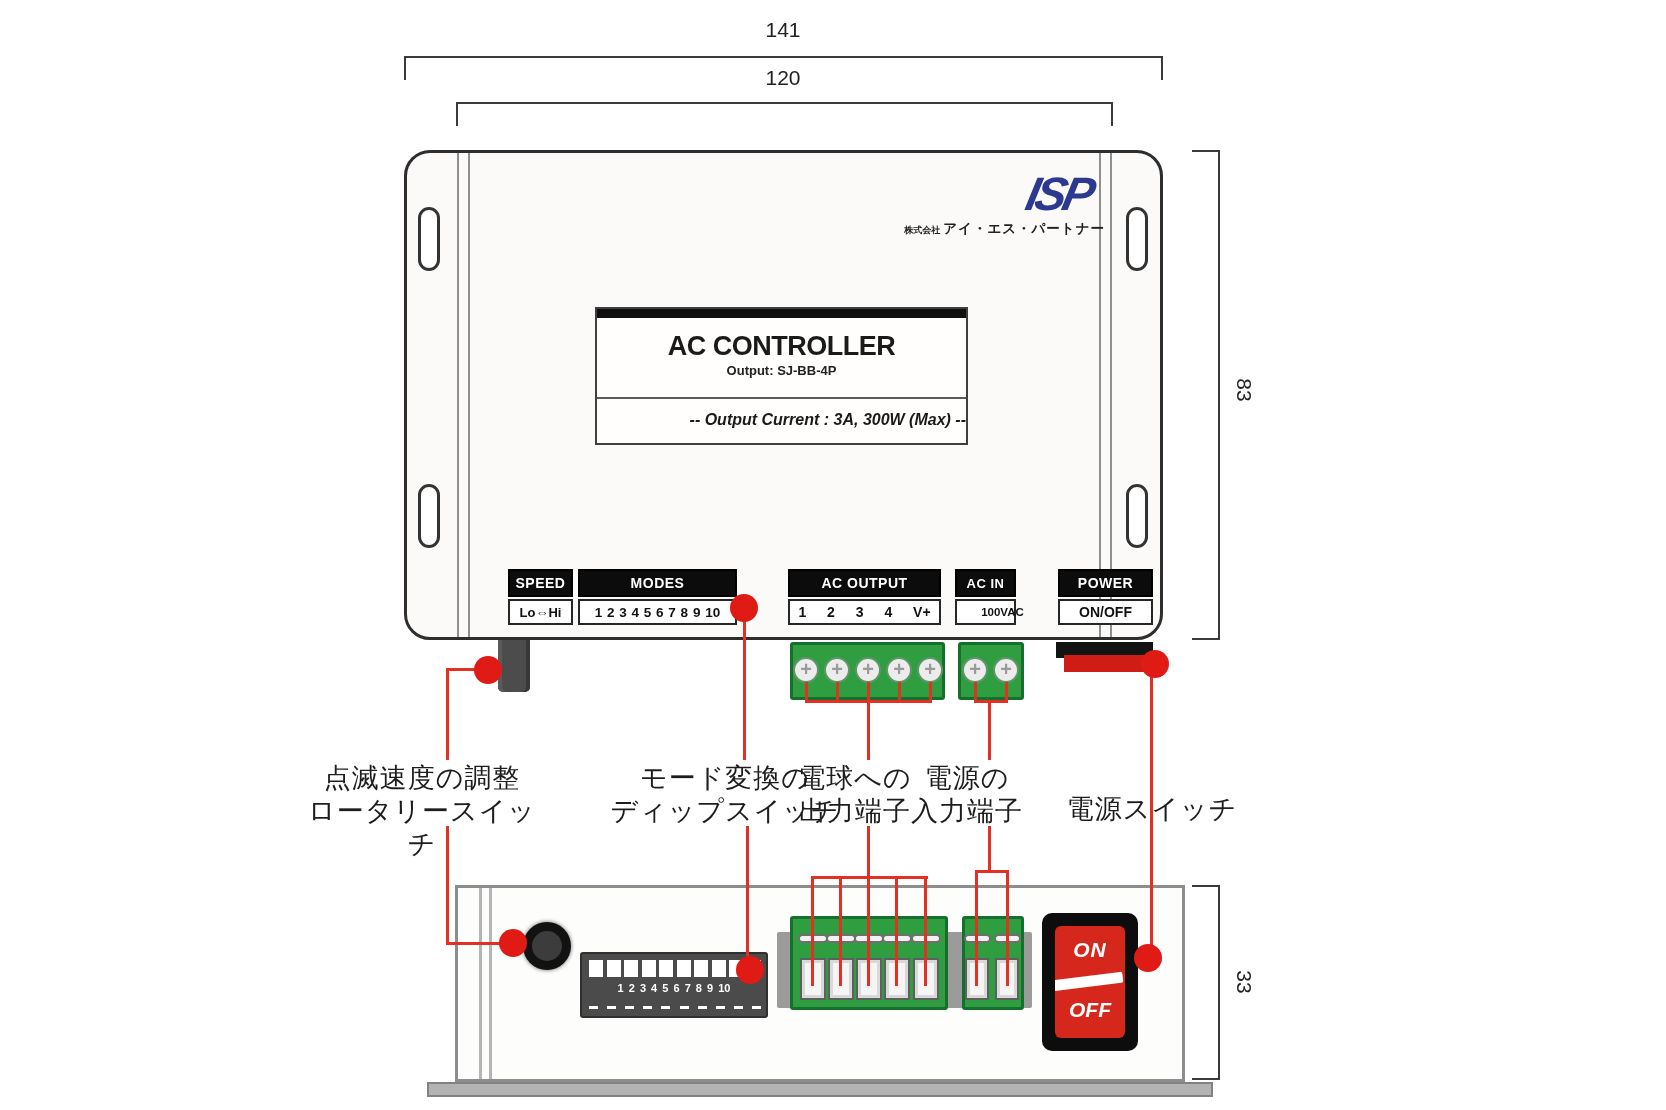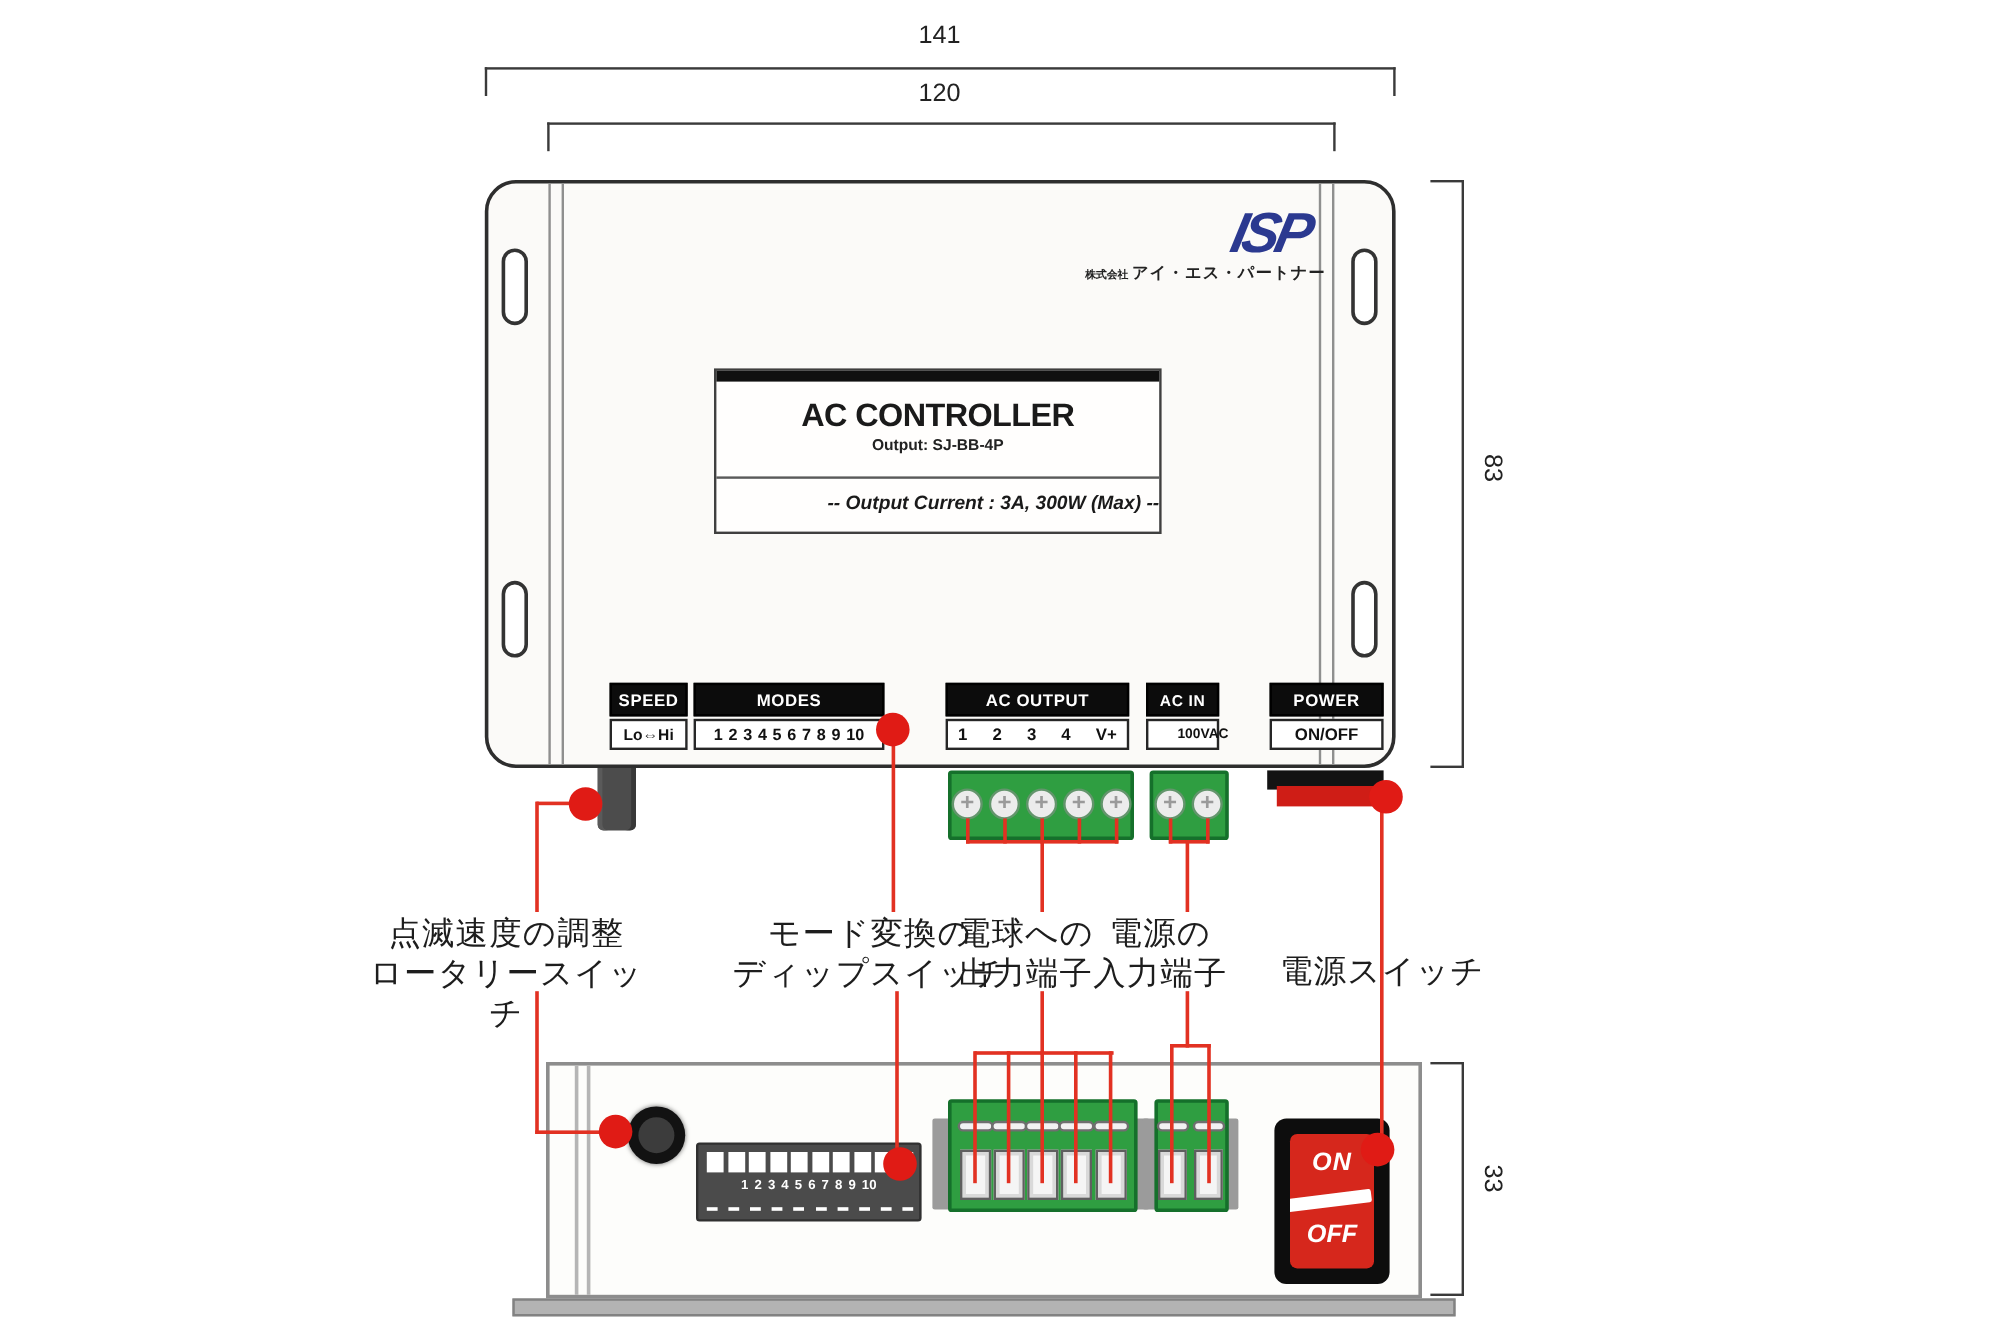--- a/index.html
+++ b/index.html
@@ -45,21 +45,21 @@
   .knob .inner{width:30px;height:30px;border-radius:50%;background:#3c3c3c;}
   .dip{position:absolute;left:580px;top:952px;width:188px;height:66px;background:#4b4b4b;border:2px solid #303030;border-radius:3px;box-sizing:border-box;}
   .dip .trow{position:absolute;left:7px;top:6px;width:172px;display:flex;justify-content:space-between;}
   .dip .tg{width:14px;height:17px;background:#fff;}
   .dip .nums{position:absolute;left:0;top:28px;width:100%;text-align:center;color:#fff;font-size:11px;font-weight:700;word-spacing:2px;}
   .dip .krow{position:absolute;left:7px;top:52px;width:172px;display:flex;justify-content:space-between;}
   .dip .tk{width:9px;height:3px;background:#fff;}
   .bplate{position:absolute;background:#9b9b9b;border-radius:2px;}
   .tslot{position:absolute;height:9px;background:#f2f2f2;border:2px solid #6f6f6f;border-radius:5px;box-sizing:border-box;}
   .trect{position:absolute;height:42px;background:#f5f5f5;border:2px solid #5f5f5f;box-sizing:border-box;box-shadow:inset 0 0 0 3px #d9d9d9;}
-  .bezel{position:absolute;left:1042px;top:932px;width:96px;height:138px;background:#0d0d0d;border-radius:10px;margin-left:20px;}
+  .bezel{position:absolute;left:1042px;top:913px;width:96px;height:138px;background:#0d0d0d;border-radius:10px;}
   .rocker{position:absolute;left:13px;top:13px;width:70px;height:112px;background:#d6271c;border-radius:6px;overflow:hidden;}
   .rocker .on{position:absolute;left:0;top:12px;width:100%;text-align:center;color:#fff;font-size:21px;font-weight:800;font-style:italic;letter-spacing:1px;}
   .rocker .off{position:absolute;left:0;top:72px;width:100%;text-align:center;color:#fff;font-size:21px;font-weight:800;font-style:italic;letter-spacing:0;}
   .rocker .gloss{position:absolute;left:-4px;top:50px;width:72px;height:11px;background:#fff;transform:rotate(-7deg);border-radius:2px;}
   
   .rl{position:absolute;background:#e23122;}
   .dotr{position:absolute;width:28px;height:28px;border-radius:50%;background:#e01b15;}
   
   .anno{position:absolute;text-align:center;color:#1d1d1d;font-size:27px;font-weight:500;line-height:33px;letter-spacing:1px;}
 </style>

